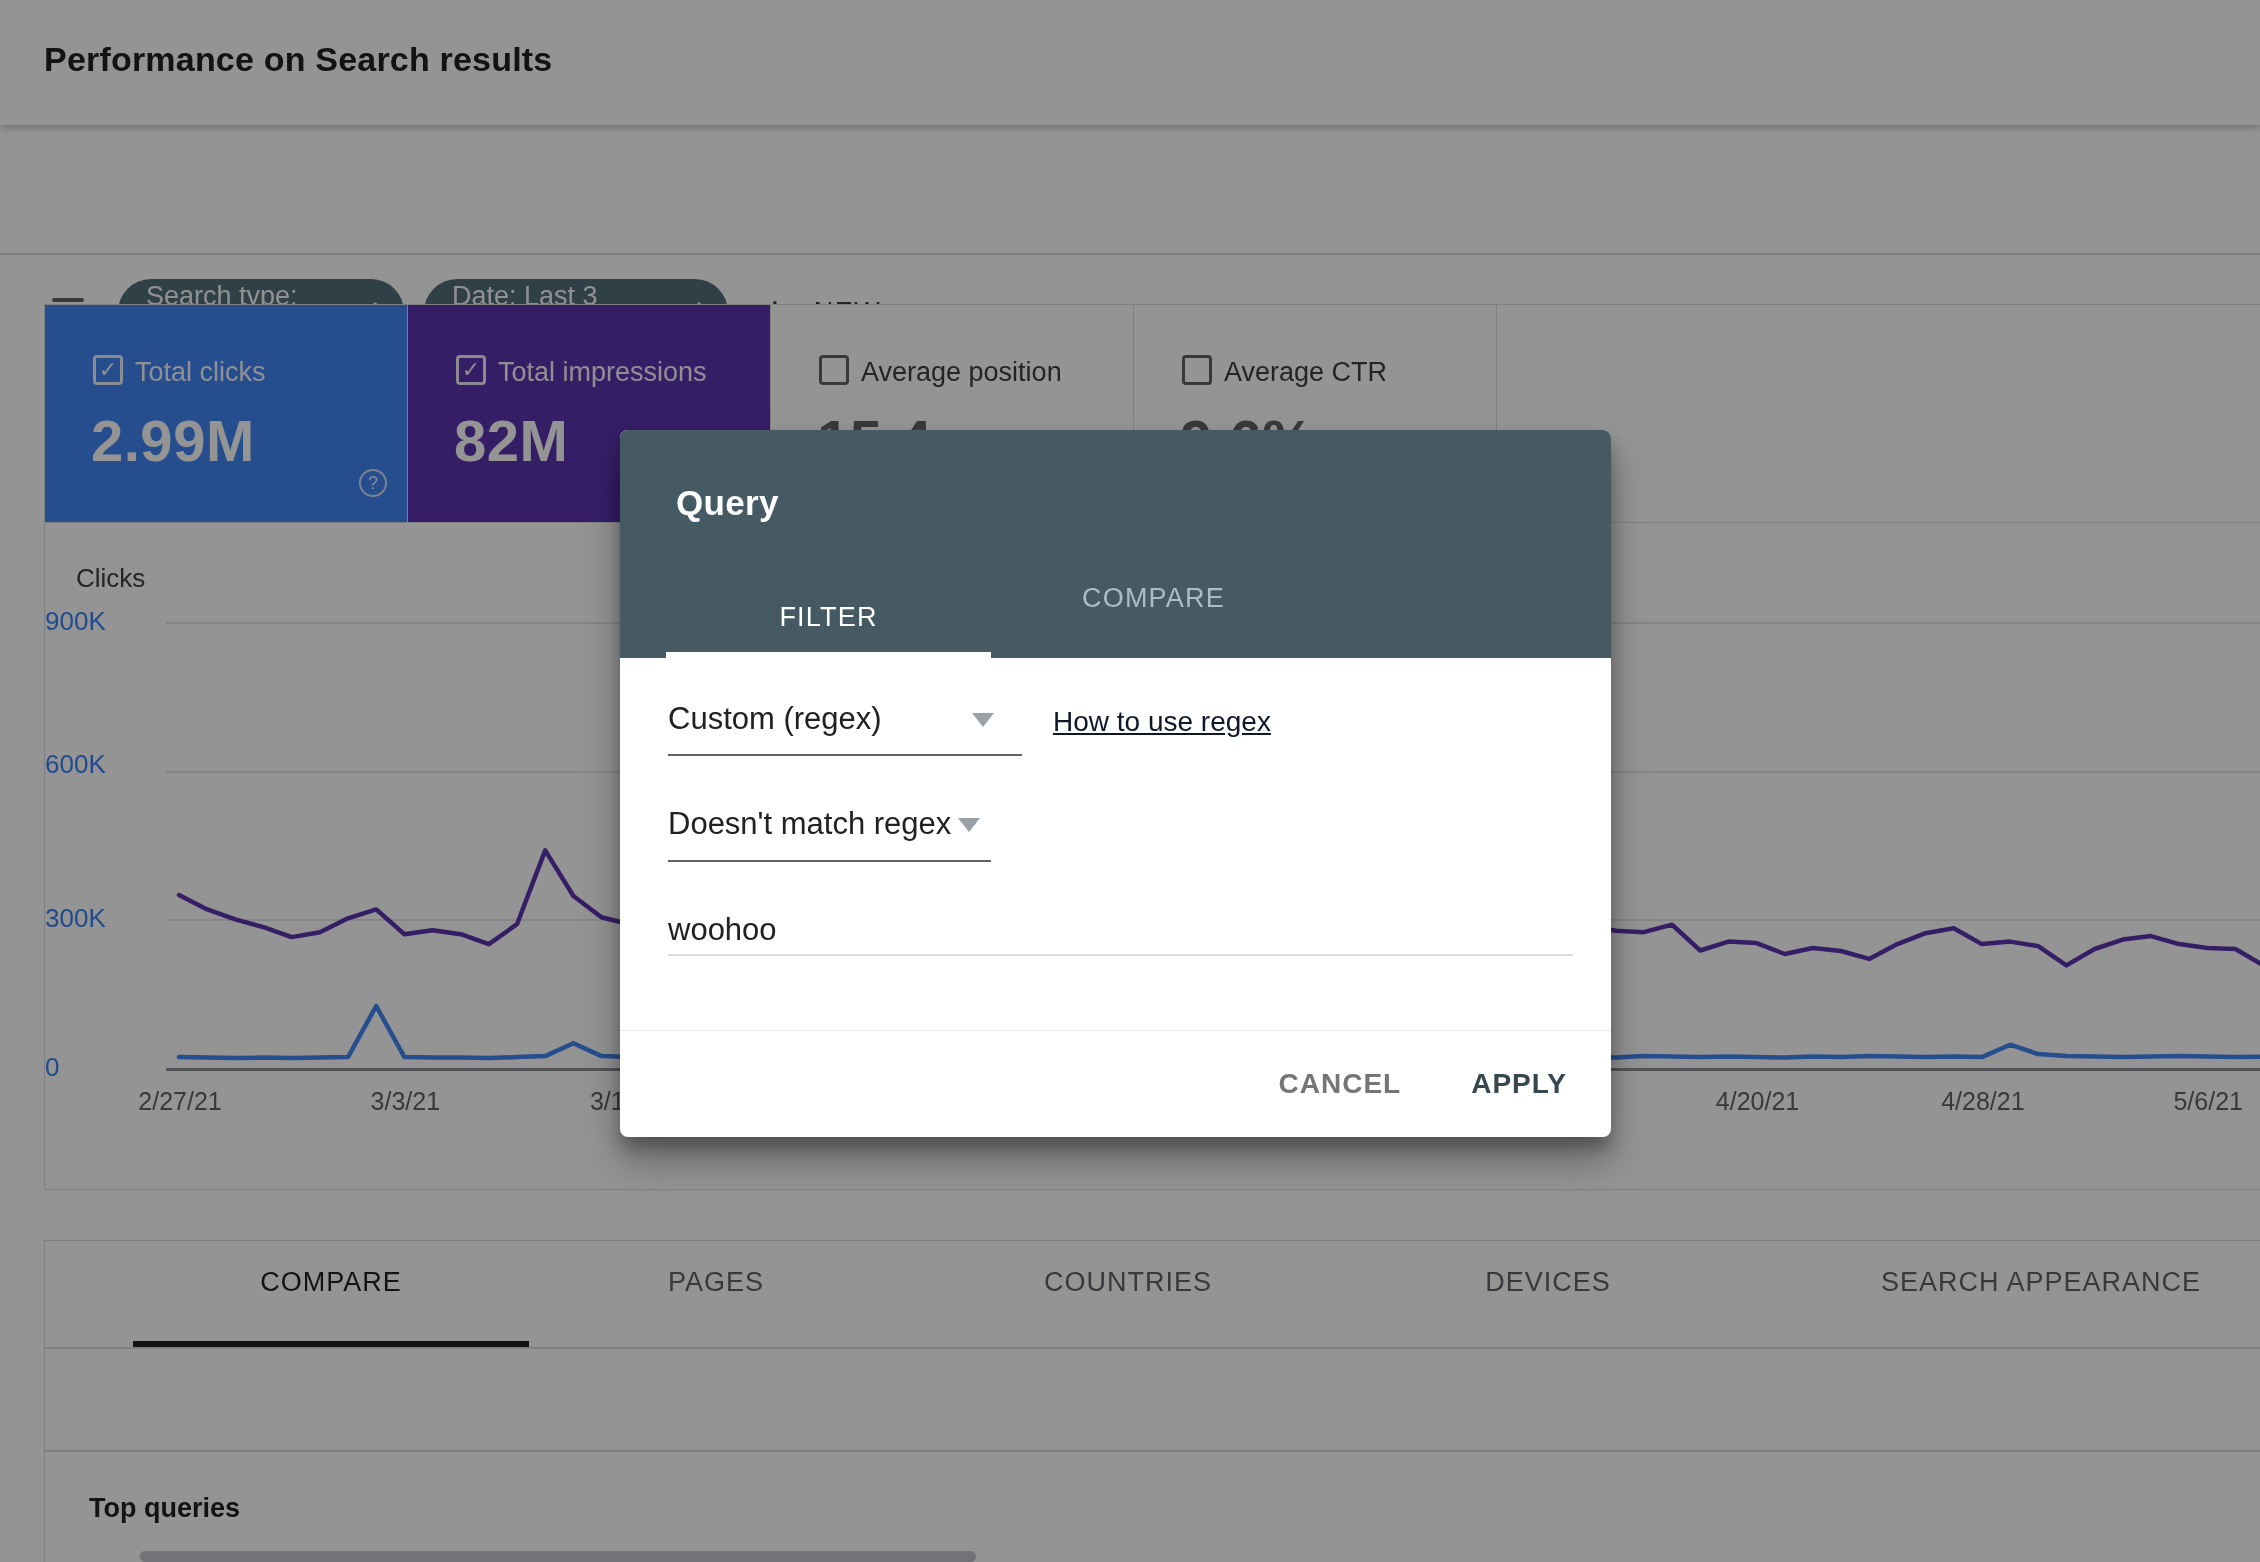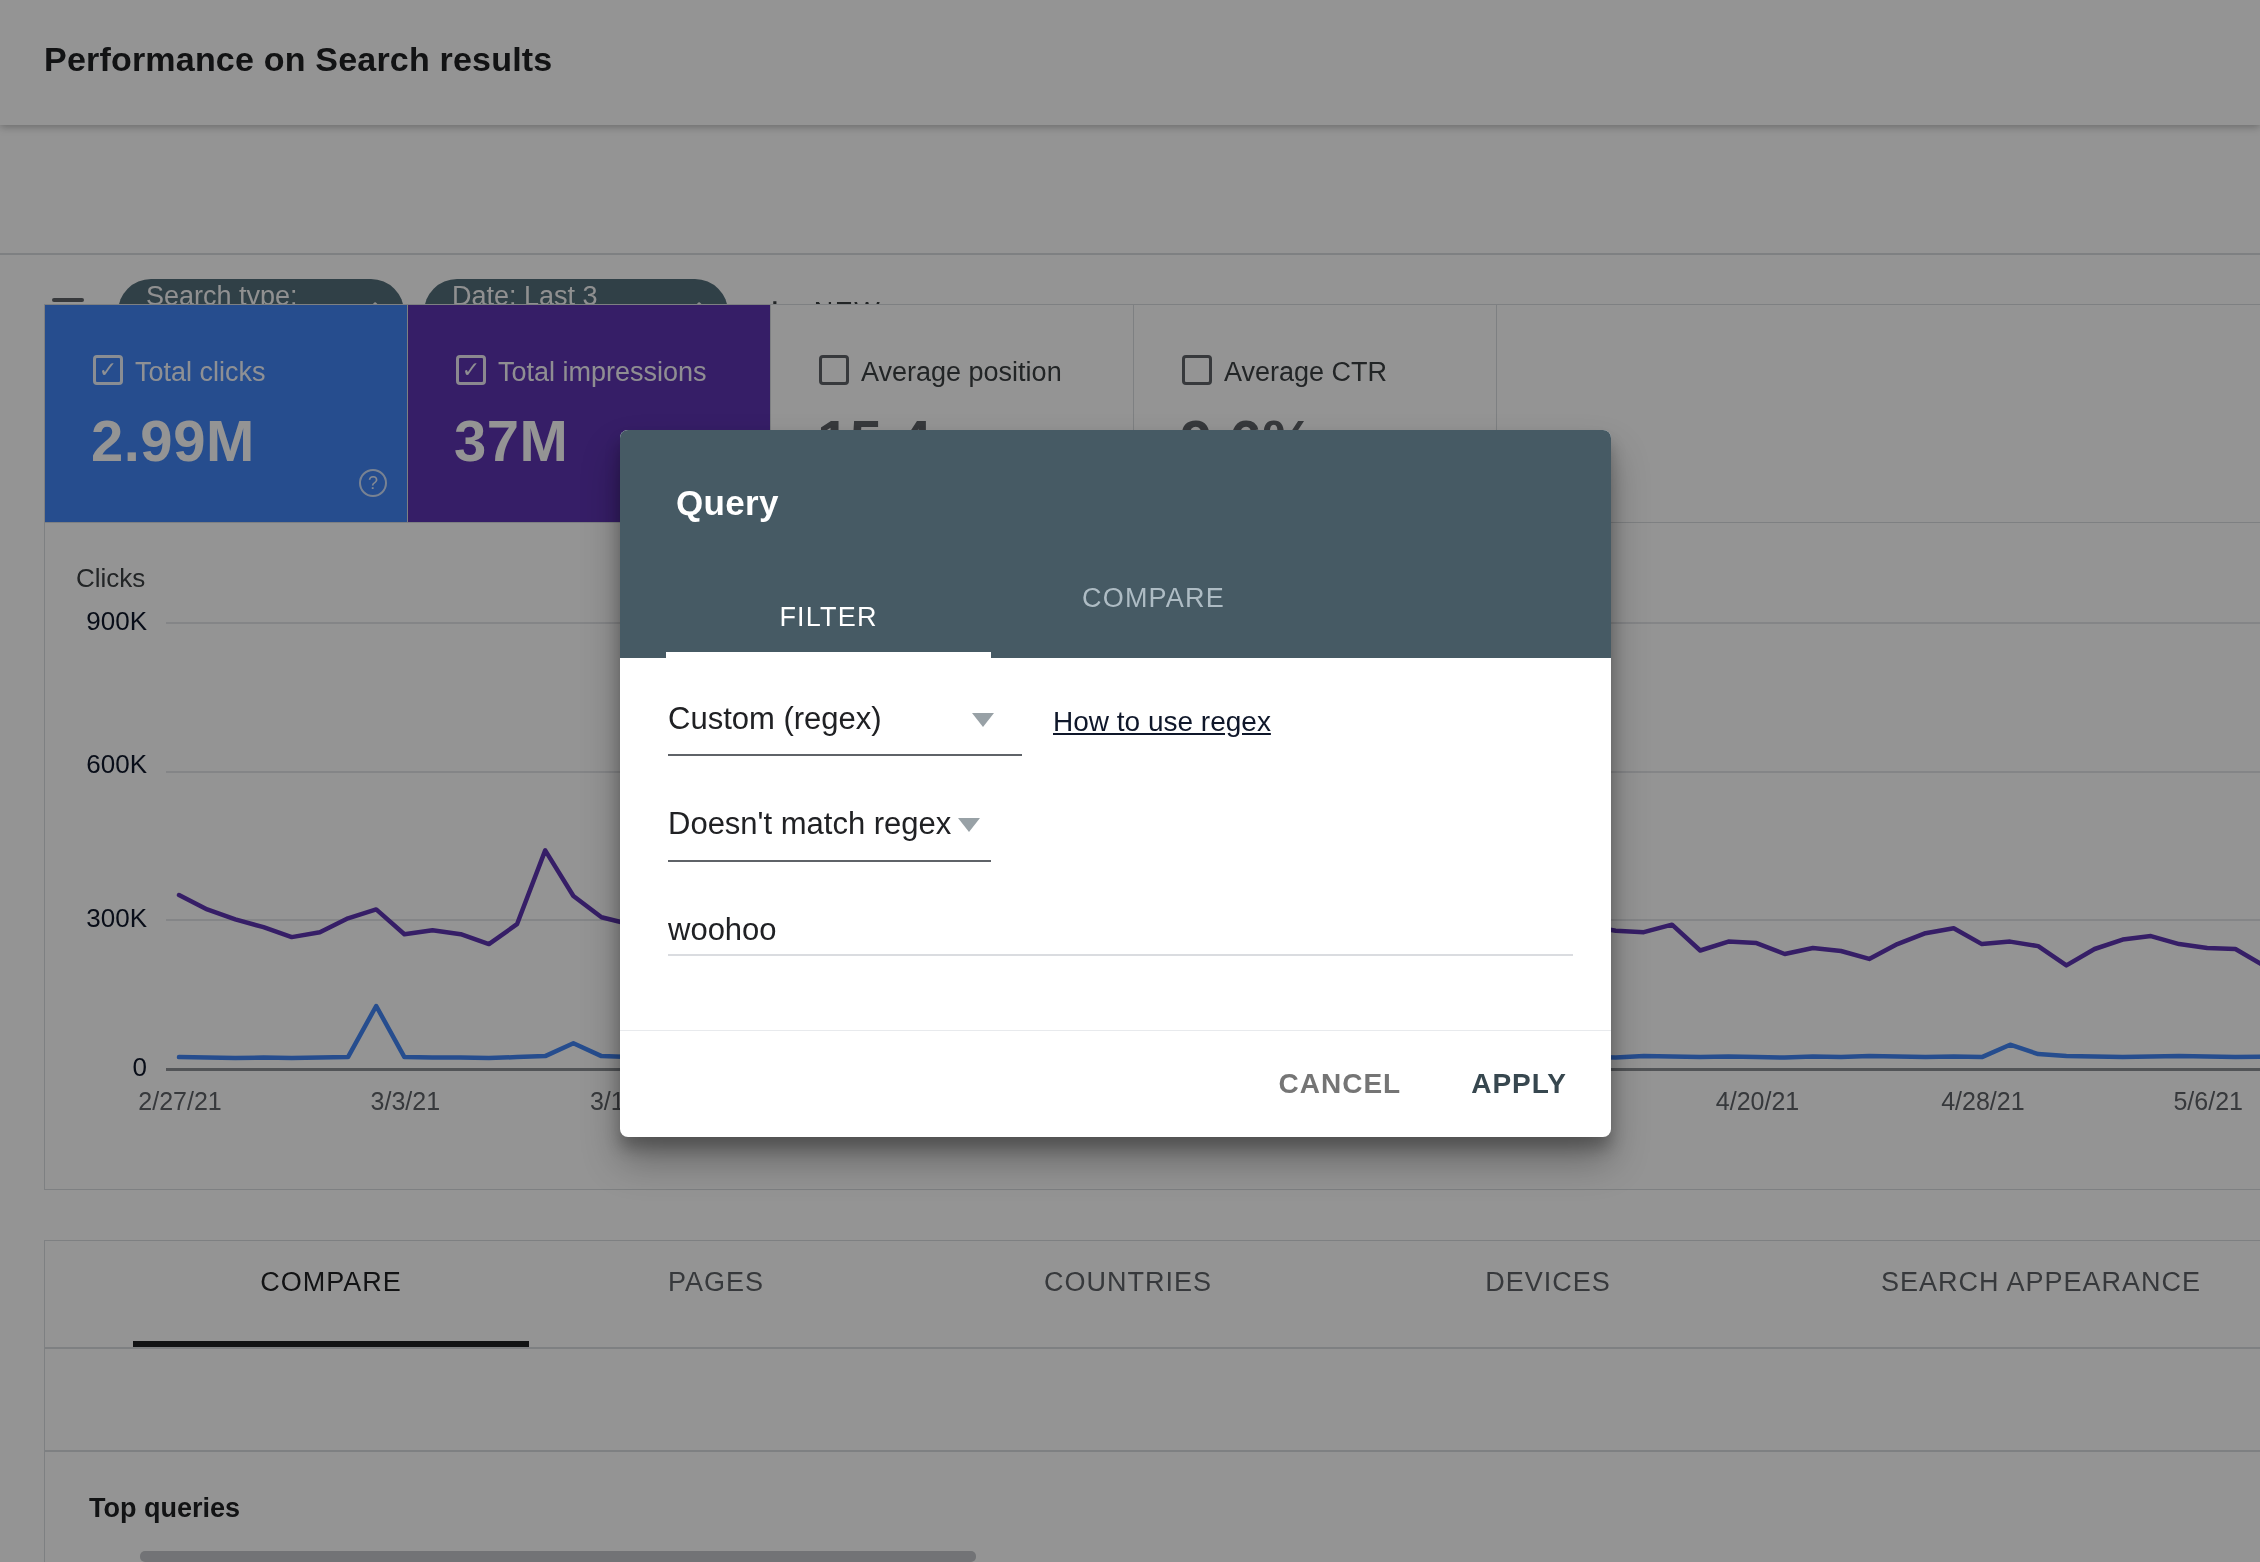--- a/index.html
+++ b/index.html
@@ -58,21 +58,21 @@
   .metric-card.selected .mvalue{color:#ffffff;}
   .metric-card .help{
     position:absolute;left:314px;top:164px;width:24px;height:24px;border:2px solid rgba(255,255,255,0.75);
     border-radius:50%;color:rgba(255,255,255,0.85);font-size:18px;display:flex;align-items:center;justify-content:center;cursor:pointer;
   }
 
   
   .ylabel-title{position:absolute;left:31px;top:258px;font-size:26px;color:#3c4043;}
   .gridline{position:absolute;left:121px;width:2135px;height:2px;background:#e4e6e8;}
   .gridline.zero{height:3px;background:#8d9297;}
-  .ytick{position:absolute;left:0;width:102px;text-align:right;font-size:26px;color:#0f172a;}
+  .ytick{position:absolute;left:0;width:102px;font-size:26px;color:#3b82f6;}
   .xtick{position:absolute;top:782px;width:140px;text-align:center;font-size:25px;color:#5f6368;}
   #chart-svg{position:absolute;left:0;top:0;width:2260px;height:1562px;pointer-events:none;z-index:3;}
 
   
   .table-card{
     position:absolute;left:44px;top:1240px;width:2256px;height:380px;background:#fff;
     border:1px solid #dadce0;border-right:none;box-sizing:border-box;
   }
   .btab{position:absolute;top:26px;transform:translateX(-50%);font-size:27px;letter-spacing:1px;color:#5f6368;font-weight:500;cursor:pointer;white-space:nowrap;}
   .btab.active{color:#202124;}
@@ -164,21 +164,21 @@
       <div class="metric-card selected" style="background: rgb(66, 133, 244);">
         <div class="cb">✓</div>
         <span class="mlabel">Total clicks</span>
         <div class="mvalue">2.99M</div>
         <div class="help">?</div>
       </div>
 
       <div class="metric-card selected" style="background: rgb(94, 53, 177);">
         <div class="cb">✓</div>
         <span class="mlabel">Total impressions</span>
-        <div class="mvalue">37M</div>
+        <div class="mvalue">82M</div>
       </div>
 
       <div class="metric-card">
         <div class="cb"></div>
         <span class="mlabel">Average position</span>
         <div class="mvalue">15.4</div>
       </div>
 
       <div class="metric-card">
         <div class="cb"></div>

